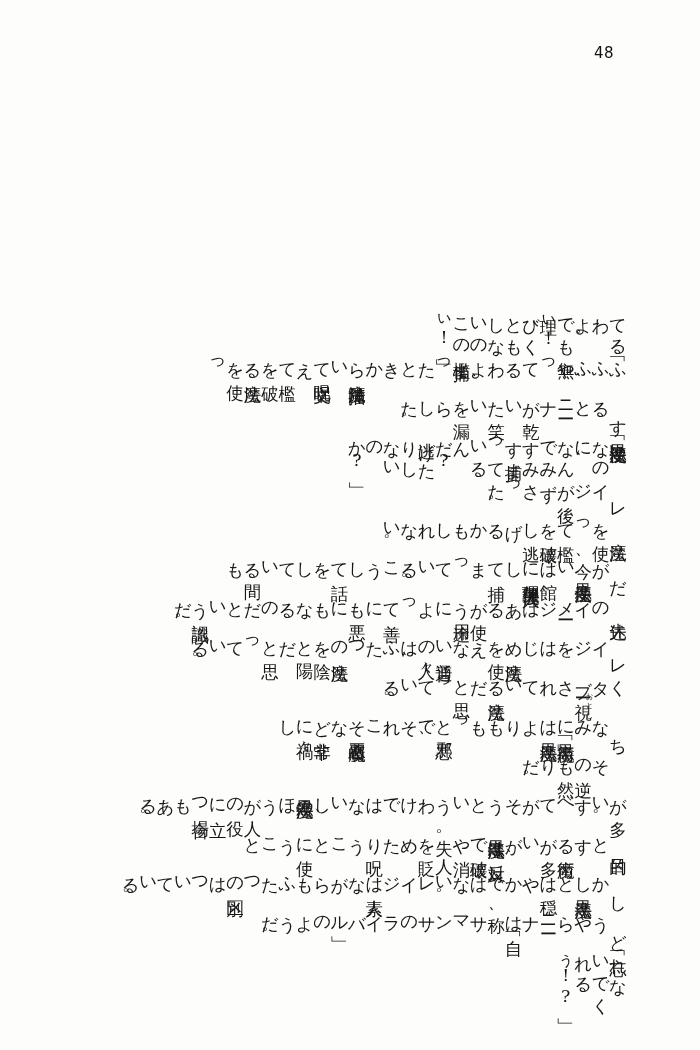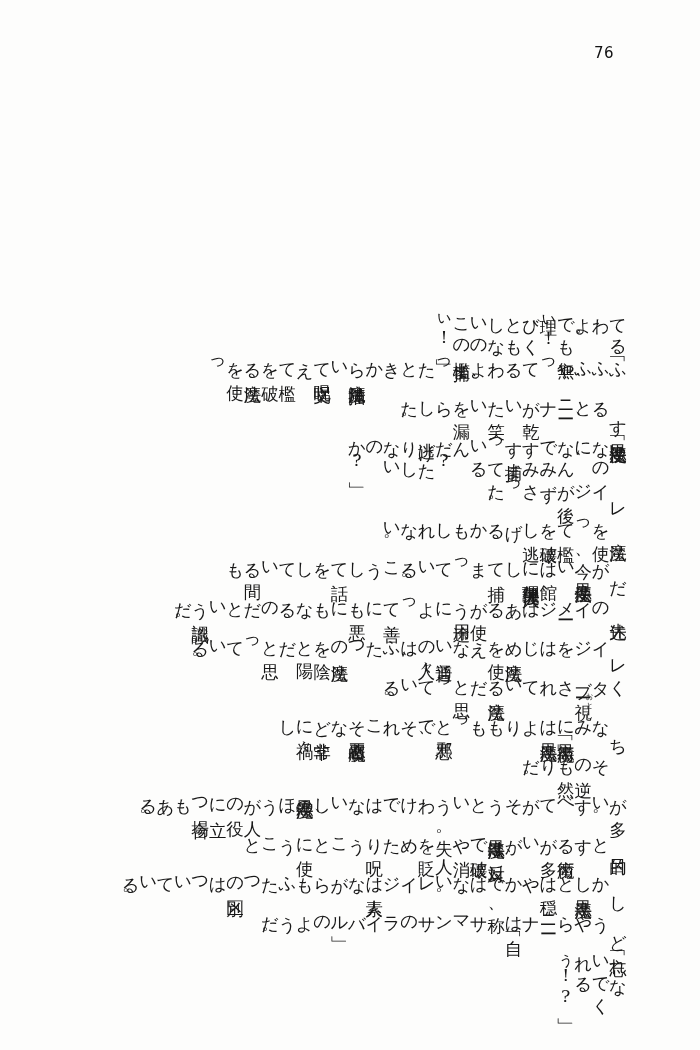--- a/index.html
+++ b/index.html
@@ -71,21 +71,21 @@
     text-orientation: upright;
     -webkit-text-orientation: upright;
     color: #222;
   }
 </style>
 </head>
 <body>
 
 <div class="page">
 
-  <div class="page-number">76</div>
+  <div class="page-number">48</div>
 
   <div class="text-block">
     <div class="col">「忘れないでくれるぅ!?」</div>
     <div class="col">　どうやらニーナは「自称、サマンサのライバル」のようだ。</div>
     <div class="col">　しかし黒魔法とは穏やかではない。レイジは素人ながらもふたつの区別はついている。</div>
     <div class="col">　目的とする魔術が多いが、黒魔法は反対で破壊や消失。人を貶めたり呪うことに使うこと</div>
     <div class="col">が多い。すべてがそうというわけではないし、黒魔法のほうが人の役に立つ場合もある。</div>
     <div class="col">　その逆も然りだ。</div>
     <div class="col">　ちなみに「黒魔術」は黒魔法よりももっと邪悪で、それこそ悪魔召喚など非常に禍々し</div>
     <div class="col">くタブー視されている魔法だと思っている。</div>

